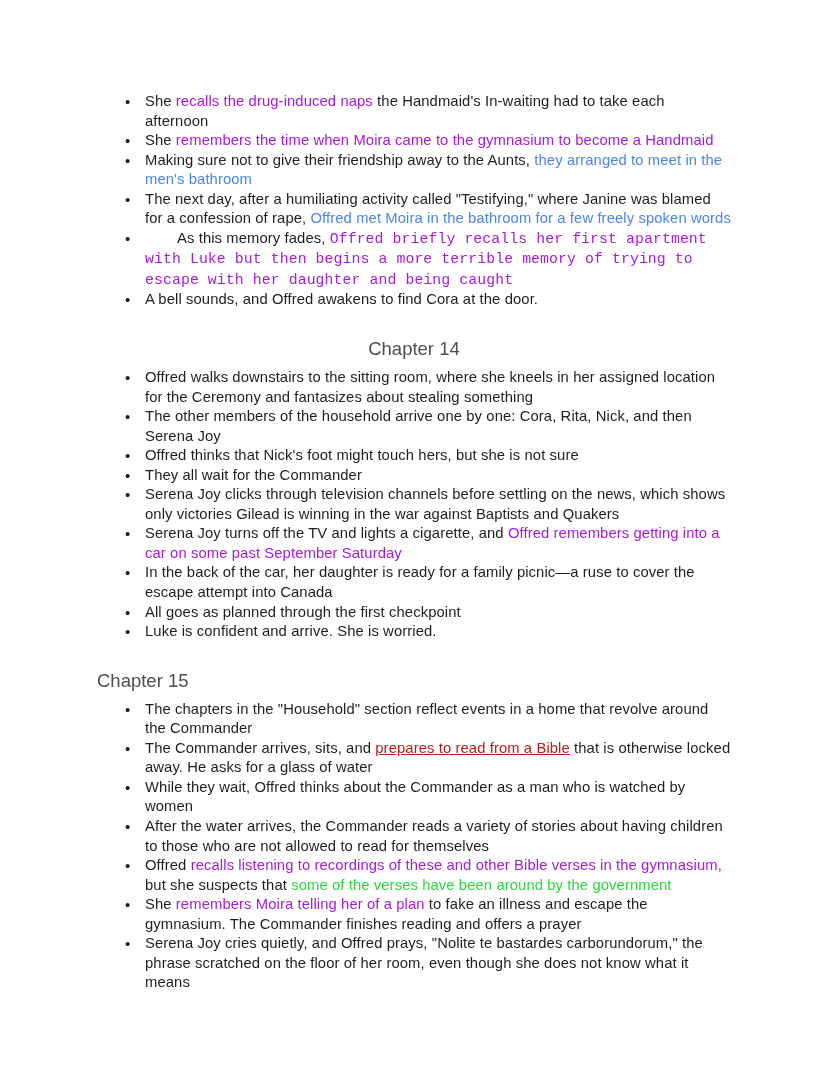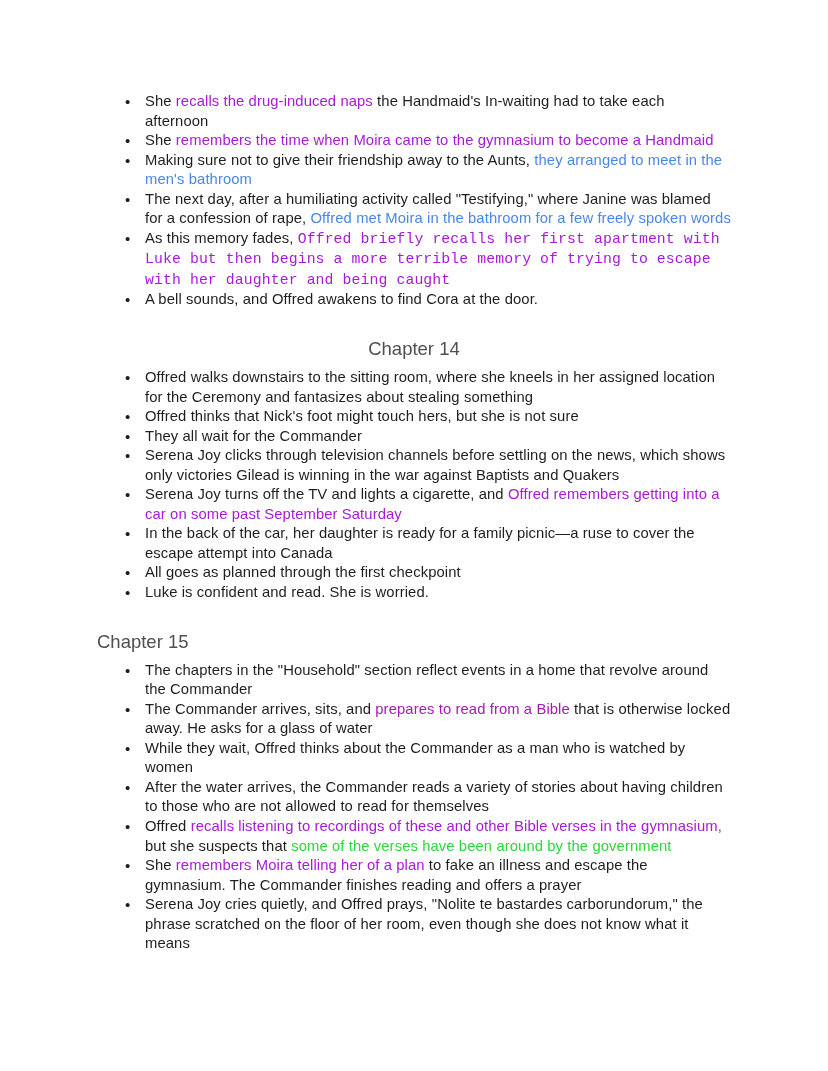--- a/index.html
+++ b/index.html
@@ -47,42 +47,43 @@
 <body>
 
 <div class="page">
   <div id="doc-content">
       <div>
         <ul class="bullet-list" style="color: rgb(30, 30, 30);">
           <li><span style="color: rgb(30, 30, 30);">She </span><span style="color: rgb(167, 26, 216); text-align: center;">recalls the drug-induced naps</span><span style="color: rgb(30, 30, 30);"> the Handmaid's In-waiting had to take each afternoon</span></li>
           <li><span style="color: rgb(30, 30, 30);">She </span><span style="color: rgb(167, 26, 216);">remembers the time when Moira came to the gymnasium to become a Handmaid</span></li>
           <li><span style="color: rgb(30, 30, 30);">Making sure not to give their friendship away to the Aunts, </span><span style="color: rgb(74, 134, 232);">they arranged to meet in the men's bathroom</span></li>
           <li><span style="color: rgb(30, 30, 30);">The next day, after a humiliating activity called "Testifying," where Janine was blamed for a confession of rape, </span><span style="color: rgb(74, 134, 232);">Offred met Moira in the bathroom for a few freely spoken words</span></li>
-          <li><span style="color: rgb(30, 30, 30);">As this memory fades, </span><span style="color: rgb(167, 26, 216); font-family: Liberation Mono, monospace;">Offred briefly recalls her first apartment with Luke but then begins a more terrible memory of trying to escape with her daughter and being caught</span></li>
+          <li><span style="color: rgb(30, 30, 30); margin-left: 32px;">As this memory fades, </span><span style="color: rgb(167, 26, 216); font-family: Liberation Mono, monospace;">Offred briefly recalls her first apartment with Luke but then begins a more terrible memory of trying to escape with her daughter and being caught</span></li>
           <li><span style="color: rgb(30, 30, 30);">A bell sounds, and Offred awakens to find Cora at the door.</span></li>
         </ul>
       </div>
       <div>
         <h2 class="section-heading" style="color: rgb(79, 79, 79); text-align: center;">Chapter 14</h2>
         <ul class="bullet-list" style="color: rgb(30, 30, 30);">
           <li><span style="color: rgb(30, 30, 30);">Offred walks downstairs to the sitting room, where she kneels in her assigned location for the Ceremony and fantasizes about stealing something</span></li>
+          <li><span style="color: rgb(30, 30, 30);">The other members of the household arrive one by one: Cora, Rita, Nick, and then Serena Joy</span></li>
           <li><span style="color: rgb(30, 30, 30);">Offred thinks that Nick's foot might touch hers, but she is not sure</span></li>
           <li><span style="color: rgb(30, 30, 30);">They all wait for the Commander</span></li>
           <li><span style="color: rgb(30, 30, 30);">Serena Joy clicks through television channels before settling on the news, which shows only victories Gilead is winning in the war against Baptists and Quakers</span></li>
           <li><span style="color: rgb(30, 30, 30);">Serena Joy turns off the TV and lights a cigarette, and </span><span style="color: rgb(167, 26, 216);">Offred remembers getting into a car on some past September Saturday</span></li>
           <li><span style="color: rgb(30, 30, 30);">In the back of the car, her daughter is ready for a family picnic—a ruse to cover the escape attempt into Canada</span></li>
           <li><span style="color: rgb(30, 30, 30);">All goes as planned through the first checkpoint</span></li>
-          <li><span style="color: rgb(30, 30, 30);">Luke is confident and read. She is worried.</span></li>
+          <li><span style="color: rgb(30, 30, 30);">Luke is confident and arrive. She is worried.</span></li>
         </ul>
       </div>
       <div>
         <h2 class="section-heading" style="color: rgb(79, 79, 79);">Chapter 15</h2>
         <ul class="bullet-list" style="color: rgb(30, 30, 30);">
           <li><span style="color: rgb(30, 30, 30);">The chapters in the "Household" section reflect events in a home that revolve around the Commander</span></li>
-          <li><span style="color: rgb(30, 30, 30);">The Commander arrives, sits, and </span><span style="color: #a21caf;">prepares to read from a Bible</span><span style="color: rgb(30, 30, 30);"> that is otherwise locked away. He asks for a glass of water</span></li>
+          <li><span style="color: rgb(30, 30, 30);">The Commander arrives, sits, and </span><span style="color: #b91c1c; text-decoration: underline;">prepares to read from a Bible</span><span style="color: rgb(30, 30, 30);"> that is otherwise locked away. He asks for a glass of water</span></li>
           <li><span style="color: rgb(30, 30, 30);">While they wait, Offred thinks about the Commander as a man who is watched by women</span></li>
           <li><span style="color: rgb(30, 30, 30);">After the water arrives, the Commander reads a variety of stories about having children to those who are not allowed to read for themselves</span></li>
           <li><span style="color: rgb(30, 30, 30); text-align: right;">Offred </span><span style="color: rgb(167, 26, 216);">recalls listening to recordings of these and other Bible verses in the gymnasium,</span><span style="color: rgb(30, 30, 30);"> but she suspects that </span><span style="color: rgb(43, 215, 60);">some of the verses have been around by the government</span></li>
           <li><span style="color: rgb(30, 30, 30);">She </span><span style="color: rgb(167, 26, 216);">remembers Moira telling her of a plan</span><span style="color: rgb(30, 30, 30);"> to fake an illness and escape the gymnasium. The Commander finishes reading and offers a prayer</span></li>
           <li><span style="color: rgb(30, 30, 30);">Serena Joy cries quietly, and Offred prays, "Nolite te bastardes carborundorum," the phrase scratched on the floor of her room, even though she does not know what it means</span></li>
         </ul>
       </div>
     </div>
 </div>
 

